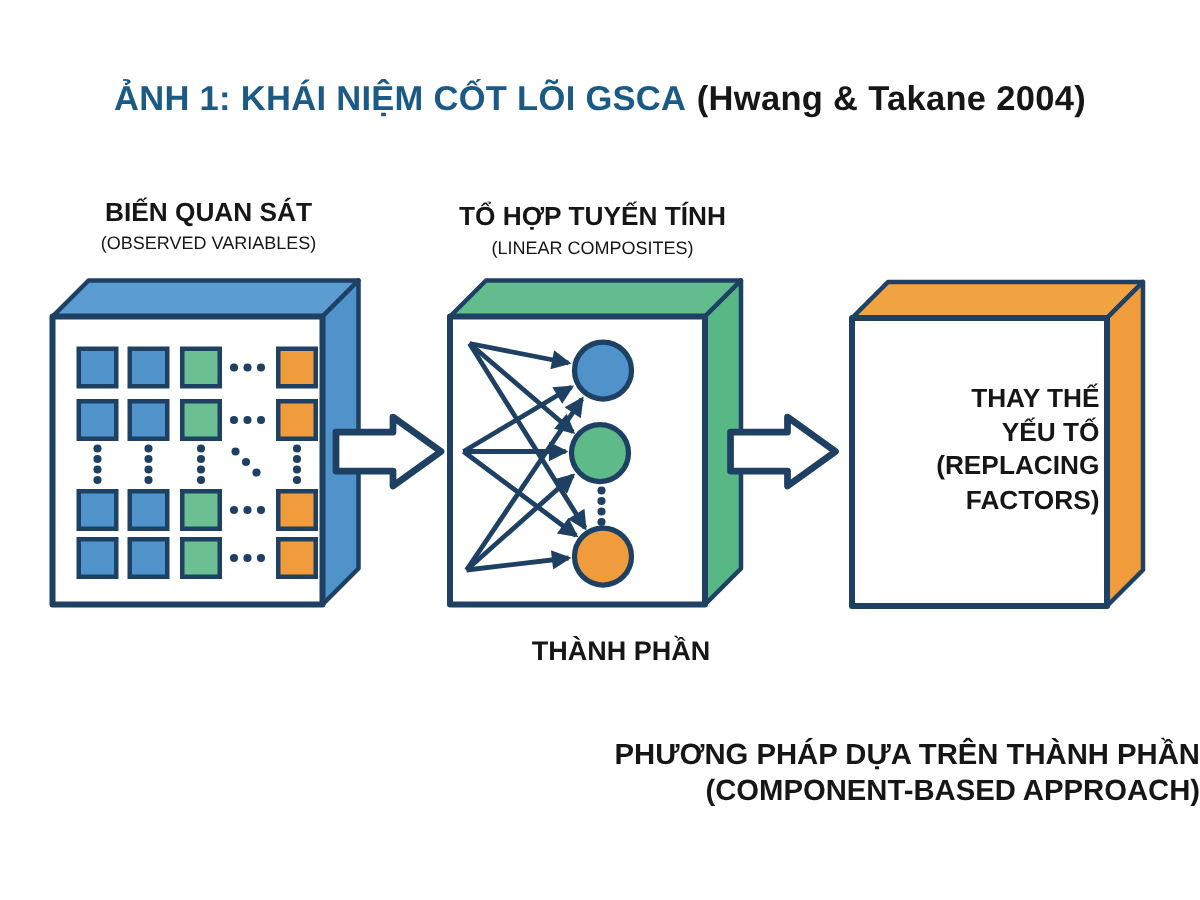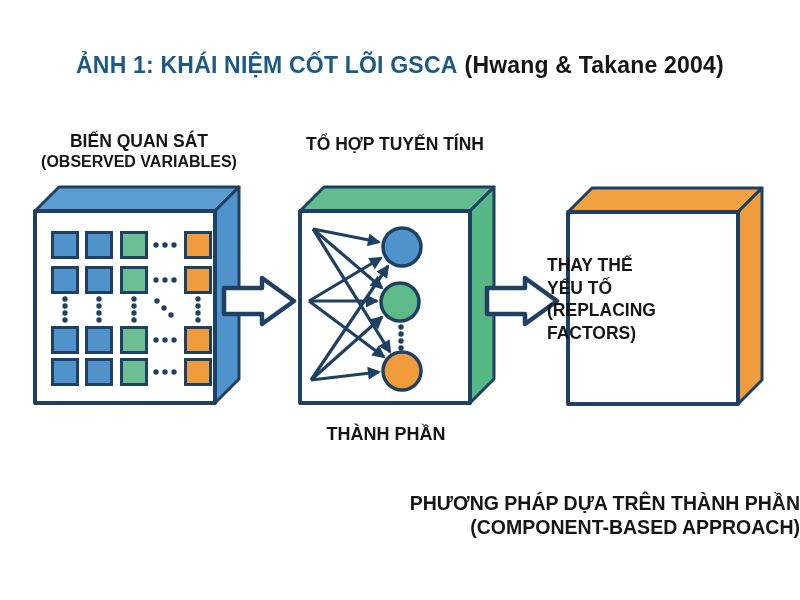--- a/index.html
+++ b/index.html
@@ -10,27 +10,27 @@
   .abs{position:absolute;}
   svg{display:block;}
   .title{
     top:50px;left:0;width:800px;text-align:center;
     font-size:23px;font-weight:700;letter-spacing:.2px;line-height:30px;
   }
   .title-main{color:#1b5a84;}
   .title-cite{color:#161616;margin-left:7px;}
   .boxlabel{text-align:center;}
   .boxlabel .vi{font-size:17.5px;font-weight:700;line-height:20px;}
-  .boxlabel .en{font-size:16px;font-weight:700;line-height:20px;margin-top:1px;}
+  .boxlabel .en{font-size:12px;font-weight:400;line-height:20px;margin-top:1px;}
   .lbl-observed{top:131px;left:19px;width:240px;}
   .lbl-composites{top:134px;left:285px;width:220px;}
-  .lbl-components{top:424px;left:276px;width:220px;}
+  .lbl-components{top:424px;left:304px;width:220px;}
   .lbl-components .vi,.lbl-components .en{font-weight:700;font-size:18px;line-height:21px;}
   .replacing{
-    top:254px;left:547px;width:160px;text-align:left;
+    top:254px;left:573px;width:160px;text-align:right;
     font-size:17.5px;font-weight:700;line-height:22.5px;white-space:pre-line;
   }
   .approach{top:492px;left:0;width:800px;text-align:right;font-weight:700;}
   .approach .vi{font-size:19.5px;line-height:23px;}
   .approach .en{font-size:19.5px;line-height:23px;margin-top:1px;}
 </style>
 </head>
 <body>
 
 <div class="canvas">
@@ -153,20 +153,21 @@
     <span class="title-main">ẢNH 1: KHÁI NIỆM CỐT LÕI GSCA</span><span class="title-cite">(Hwang &amp; Takane 2004)</span>
   </div>
 
   <div class="abs boxlabel lbl-observed">
     <div class="vi">BIẾN QUAN SÁT</div>
     <div class="en">(OBSERVED VARIABLES)</div>
   </div>
 
   <div class="abs boxlabel lbl-composites">
     <div class="vi">TỔ HỢP TUYẾN TÍNH</div>
+    <div class="en">(LINEAR COMPOSITES)</div>
   </div>
 
   <div class="abs replacing">THAY THẾ
 YẾU TỐ
 (REPLACING
 FACTORS)</div>
 
   <div class="abs boxlabel lbl-components">
     <div class="vi">THÀNH PHẦN</div>
   </div>

